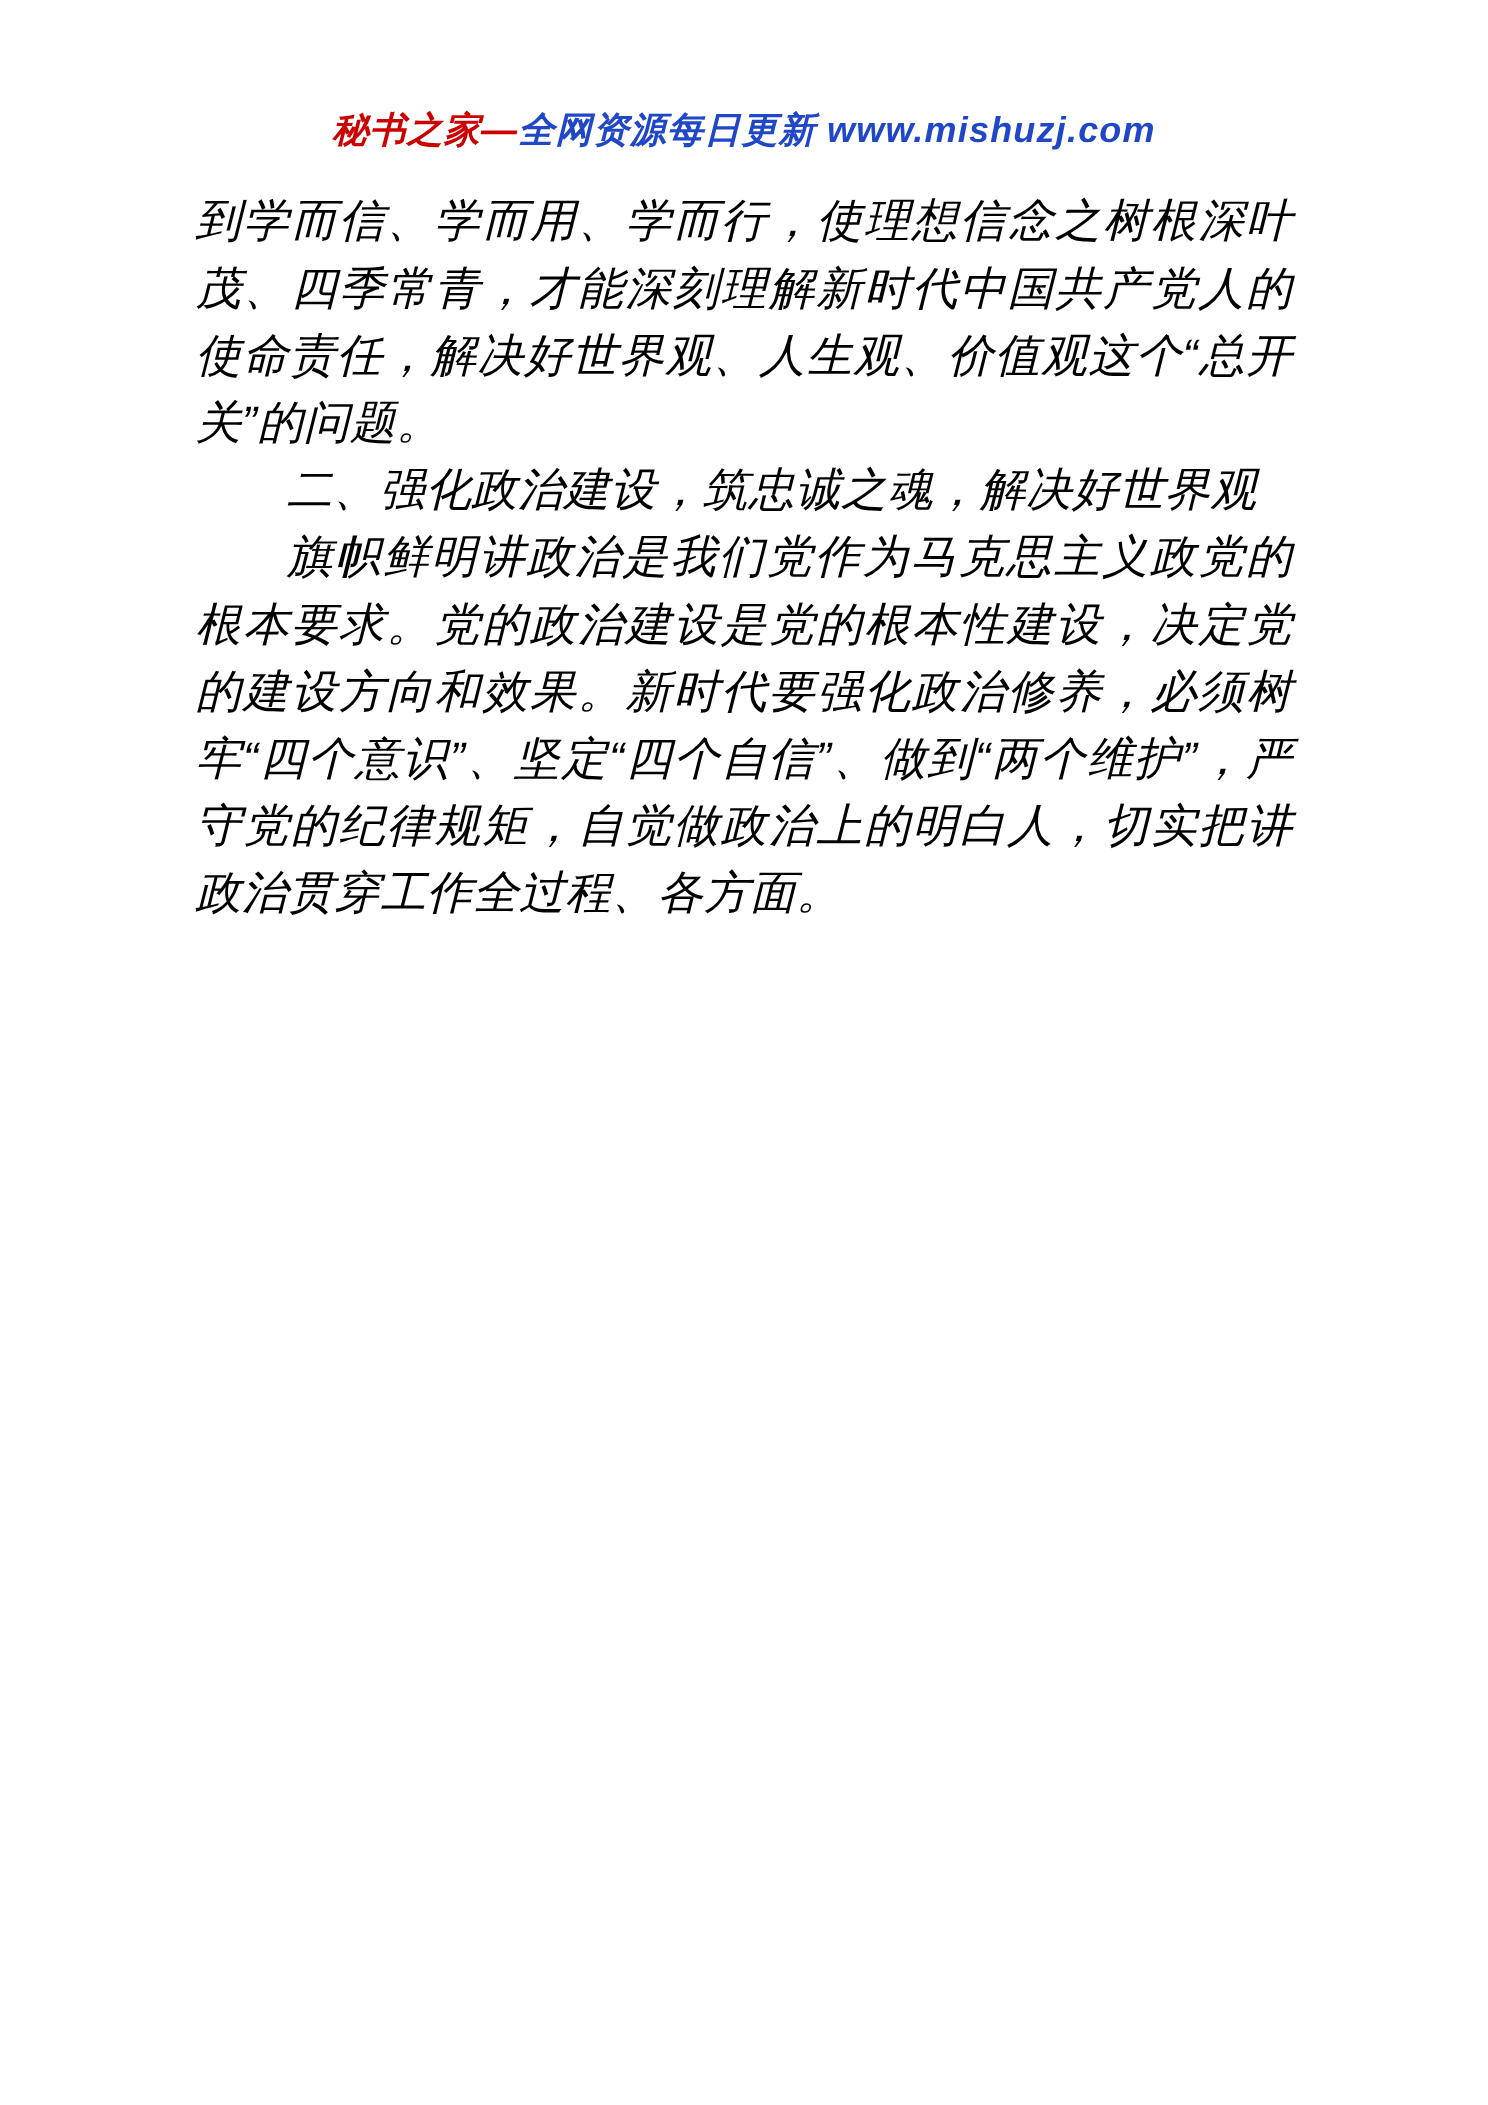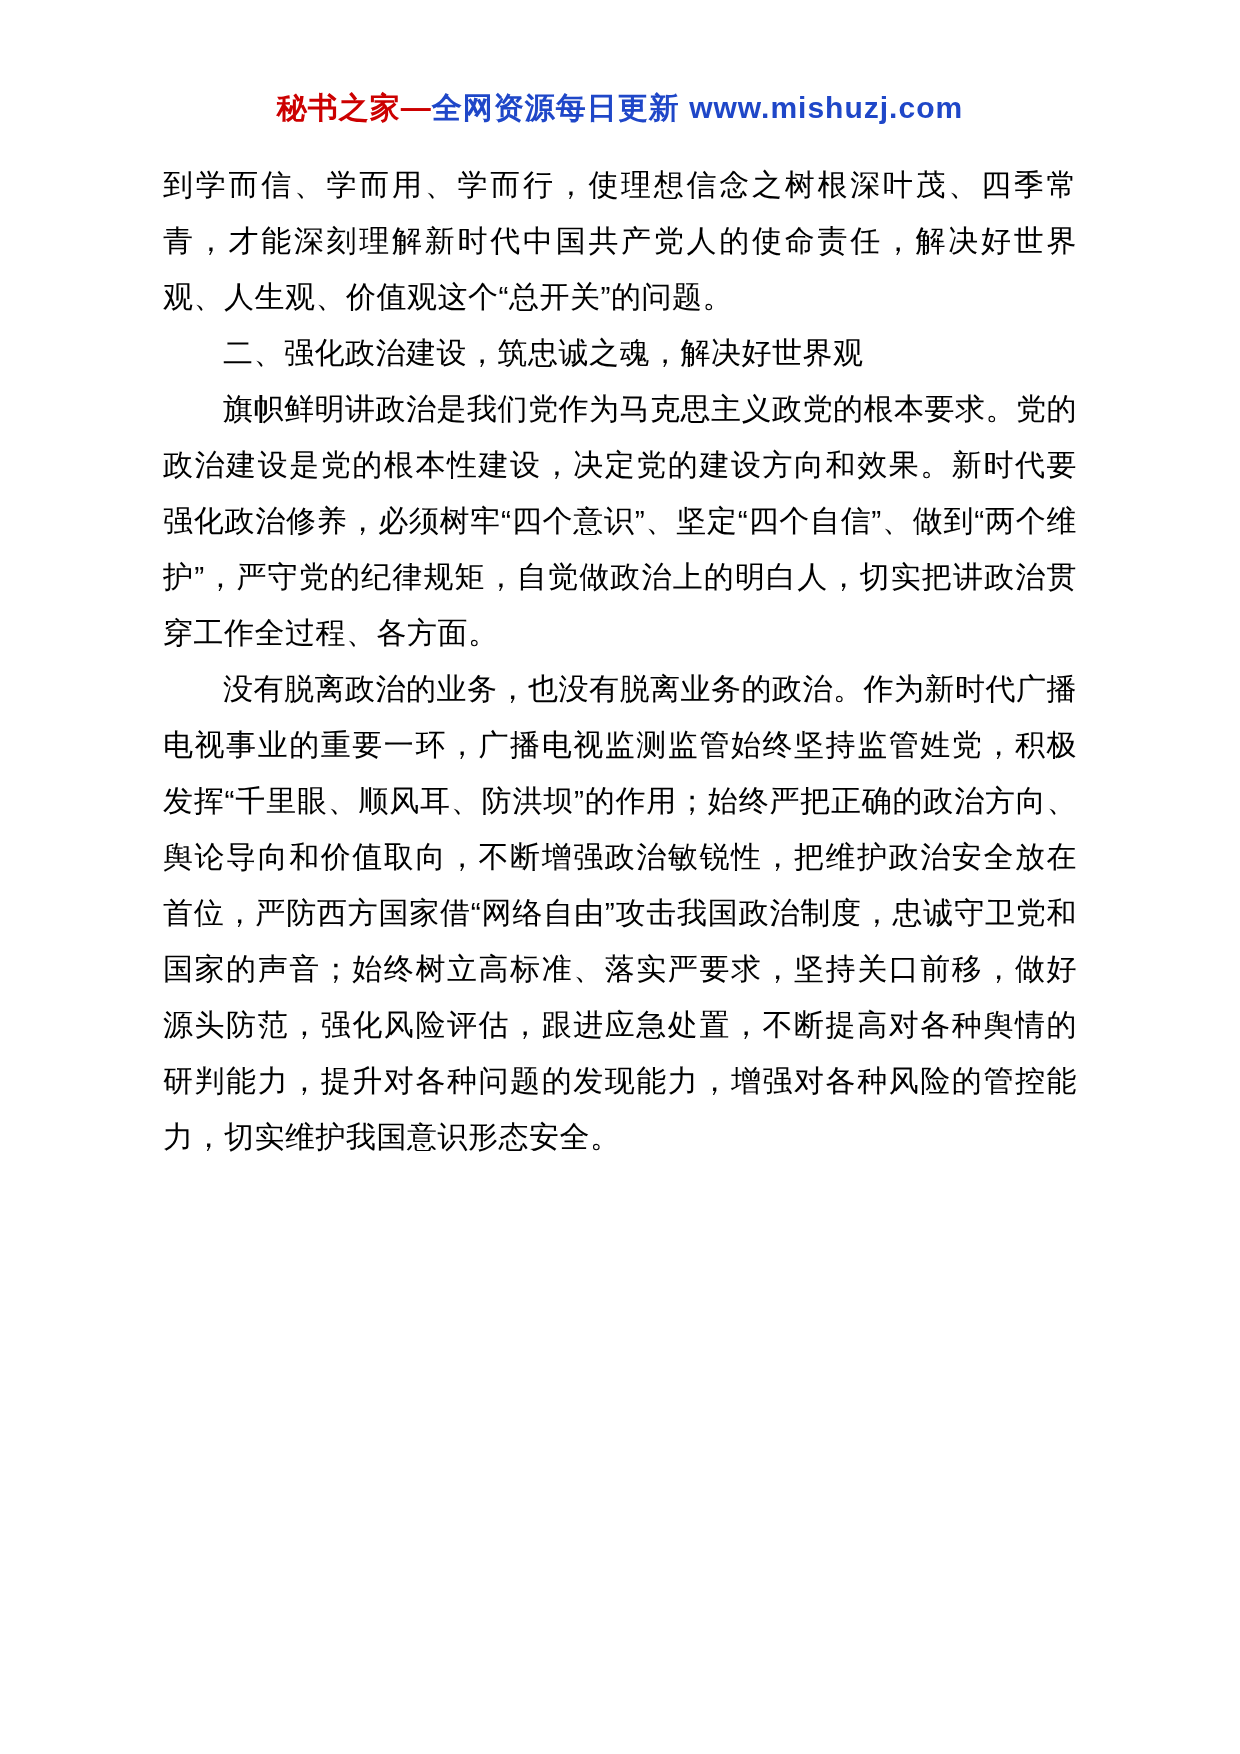--- a/index.html
+++ b/index.html
@@ -7,36 +7,37 @@
     width: 1240px;
     background: #ffffff;
     font-family: "Liberation Sans", sans-serif;
   }
   .page {
     position: relative;
     width: 1240px;
     height: 1454px;
     background: #ffffff;
     overflow: hidden;
+    font-style: italic;
   }
   .page-header {
     padding-top: 88px;
     text-align: center;
     font-size: 30px;
     font-weight: bold;
     letter-spacing: 1px;
     white-space: nowrap;
   }
   .site-name { color: #cc0000; }
   .site-dash { color: #cc0000; }
   .tagline   { color: #1f47c8; }
   .site-url  { color: #1f47c8; text-decoration: none; }
   .doc-body {
     margin: 28px 163px 0 163px;
-    font-size: 30px;
+    font-size: 38px;
     line-height: 56px;
     color: #000000;
     text-align: justify;
     letter-spacing: 0.5px;
   }
   .para { text-align: justify; }
   .para.indent { text-indent: 2em; }
   .para.no-indent { text-indent: 0; }
 </style>
 </head>
@@ -45,16 +46,15 @@
 <div class="page">
 
   <div class="page-header">
     <span class="site-name">秘书之家</span><span class="site-dash">—</span><span class="tagline">全网资源每日更新 </span><a class="site-url" href="#">www.mishuzj.com</a>
   </div>
 
   <div class="doc-body">
     <p class="para no-indent">到学而信、学而用、学而行，使理想信念之树根深叶茂、四季常青，才能深刻理解新时代中国共产党人的使命责任，解决好世界观、人生观、价值观这个“总开关”的问题。</p>
     <p class="para indent">二、强化政治建设，筑忠诚之魂，解决好世界观</p>
     <p class="para indent">旗帜鲜明讲政治是我们党作为马克思主义政党的根本要求。党的政治建设是党的根本性建设，决定党的建设方向和效果。新时代要强化政治修养，必须树牢“四个意识”、坚定“四个自信”、做到“两个维护”，严守党的纪律规矩，自觉做政治上的明白人，切实把讲政治贯穿工作全过程、各方面。</p>
-    <p class="para indent">没有脱离政治的业务，也没有脱离业务的政治。作为新时代广播电视事业的重要一环，广播电视监测监管始终坚持监管姓党，积极发挥“千里眼、顺风耳、防洪坝”的作用；始终严把正确的政治方向、舆论导向和价值取向，不断增强政治敏锐性，把维护政治安全放在首位，严防西方国家借“网络自由”攻击我国政治制度，忠诚守卫党和国家的声音；始终树立高标准、落实严要求，坚持关口前移，做好源头防范，强化风险评估，跟进应急处置，不断提高对各种舆情的研判能力，提升对各种问题的发现能力，增强对各种风险的管控能力，切实维护我国意识形态安全。</p>
   </div>
 
 </div>
 
 </body></html>

